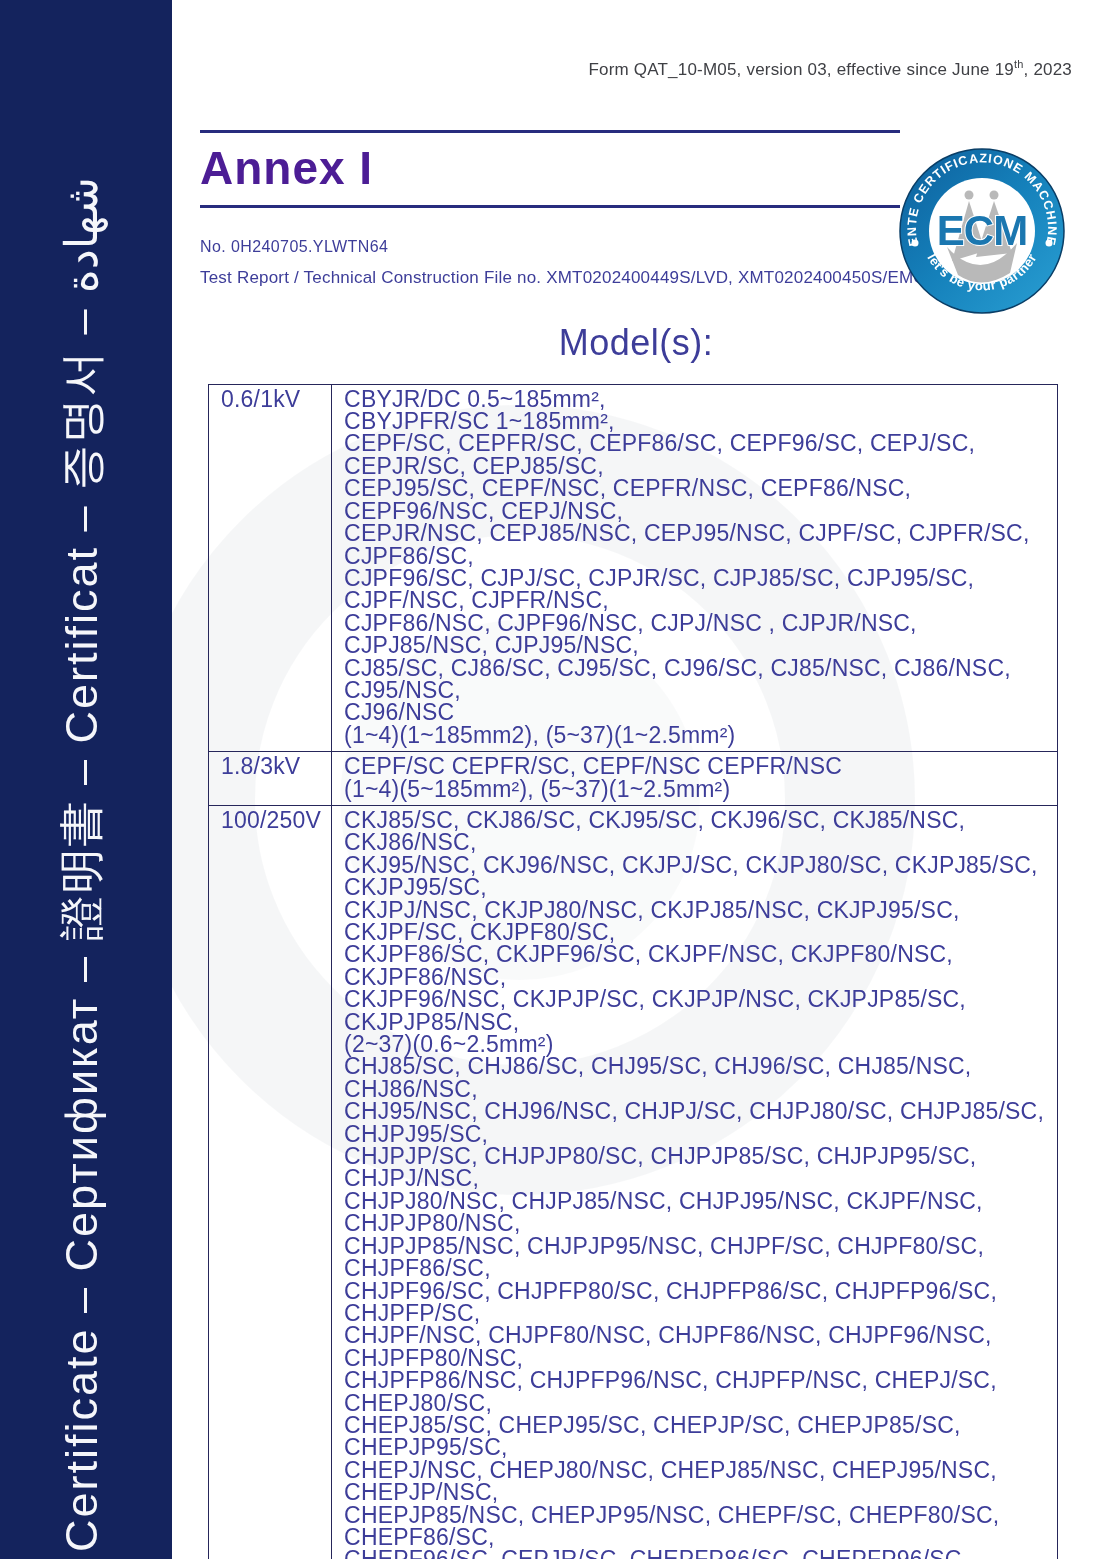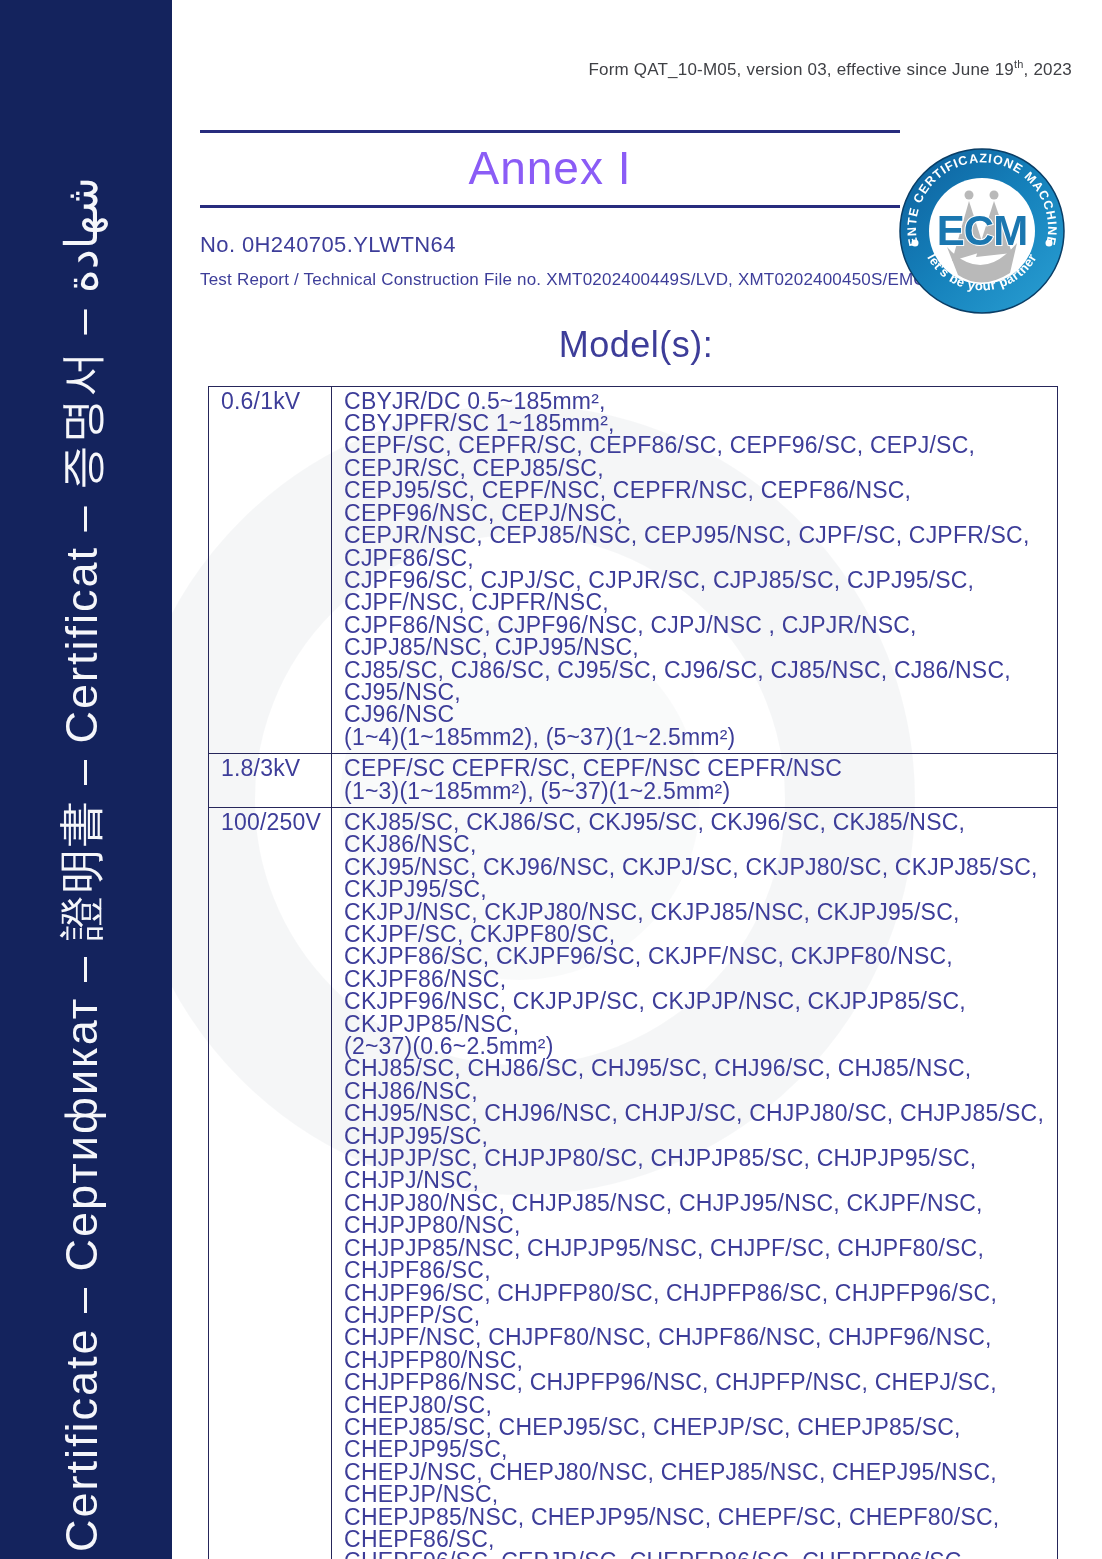--- a/index.html
+++ b/index.html
@@ -22,24 +22,24 @@
   .main{position:absolute;left:172px;top:16px;width:922px;height:1559px;}
   .inner{padding:0 22px 0 28px;position:relative;}
   .form-line{
     margin-top:42px;text-align:right;font-size:17px;color:#3f4045;
     letter-spacing:.2px;
   }
   .form-line sup{font-size:11px;}
   .title-block{width:700px;margin-top:50px;}
   .rule{height:0;border-top:3px solid #282c7e;}
   .page-title{
-    text-align:center;color:#8b5cf6;font-size:46px;letter-spacing:1px;
-    padding:8px 0 10px 0;font-weight:400;
-  }
-  .cert-no{margin-top:24px;font-size:22px;color:#3d3d99;letter-spacing:.4px;}
+    color:#4c1d95;font-size:46px;letter-spacing:1px;
+    padding:8px 0 10px 0;font-weight:700;
+  }
+  .cert-no{margin-top:30px;font-size:16px;color:#3d3d99;letter-spacing:.4px;}
   .test-report{margin-top:12px;font-size:17px;color:#3d3d99;letter-spacing:.2px;}
   .models-heading{
     margin-top:34px;text-align:center;font-size:36px;color:#3d3d99;
     letter-spacing:.5px;
   }
   
   table.models{
     margin:20px 0 0 8px;width:850px;border-collapse:collapse;
     font-size:23px;color:#3d3d99;
   }
@@ -115,21 +115,21 @@
               <div>CJPF86/NSC, CJPF96/NSC, CJPJ/NSC , CJPJR/NSC, CJPJ85/NSC, CJPJ95/NSC,</div>
               <div>CJ85/SC, CJ86/SC, CJ95/SC, CJ96/SC, CJ85/NSC, CJ86/NSC, CJ95/NSC,</div>
               <div>CJ96/NSC</div>
               <div>(1~4)(1~185mm2), (5~37)(1~2.5mm²)</div>
             </td>
           </tr>
           <tr>
             <td class="volt">1.8/3kV</td>
             <td>
               <div>CEPF/SC CEPFR/SC, CEPF/NSC CEPFR/NSC</div>
-              <div>(1~3)(1~185mm²), (5~37)(1~2.5mm²)</div>
+              <div>(1~4)(5~185mm²), (5~37)(1~2.5mm²)</div>
             </td>
           </tr>
           <tr>
             <td class="volt">100/250V</td>
             <td>
               <div>CKJ85/SC, CKJ86/SC, CKJ95/SC, CKJ96/SC, CKJ85/NSC, CKJ86/NSC,</div>
               <div>CKJ95/NSC, CKJ96/NSC, CKJPJ/SC, CKJPJ80/SC, CKJPJ85/SC, CKJPJ95/SC,</div>
               <div>CKJPJ/NSC, CKJPJ80/NSC, CKJPJ85/NSC, CKJPJ95/SC, CKJPF/SC, CKJPF80/SC,</div>
               <div>CKJPF86/SC, CKJPF96/SC, CKJPF/NSC, CKJPF80/NSC, CKJPF86/NSC,</div>
               <div>CKJPF96/NSC, CKJPJP/SC, CKJPJP/NSC, CKJPJP85/SC, CKJPJP85/NSC,</div>

